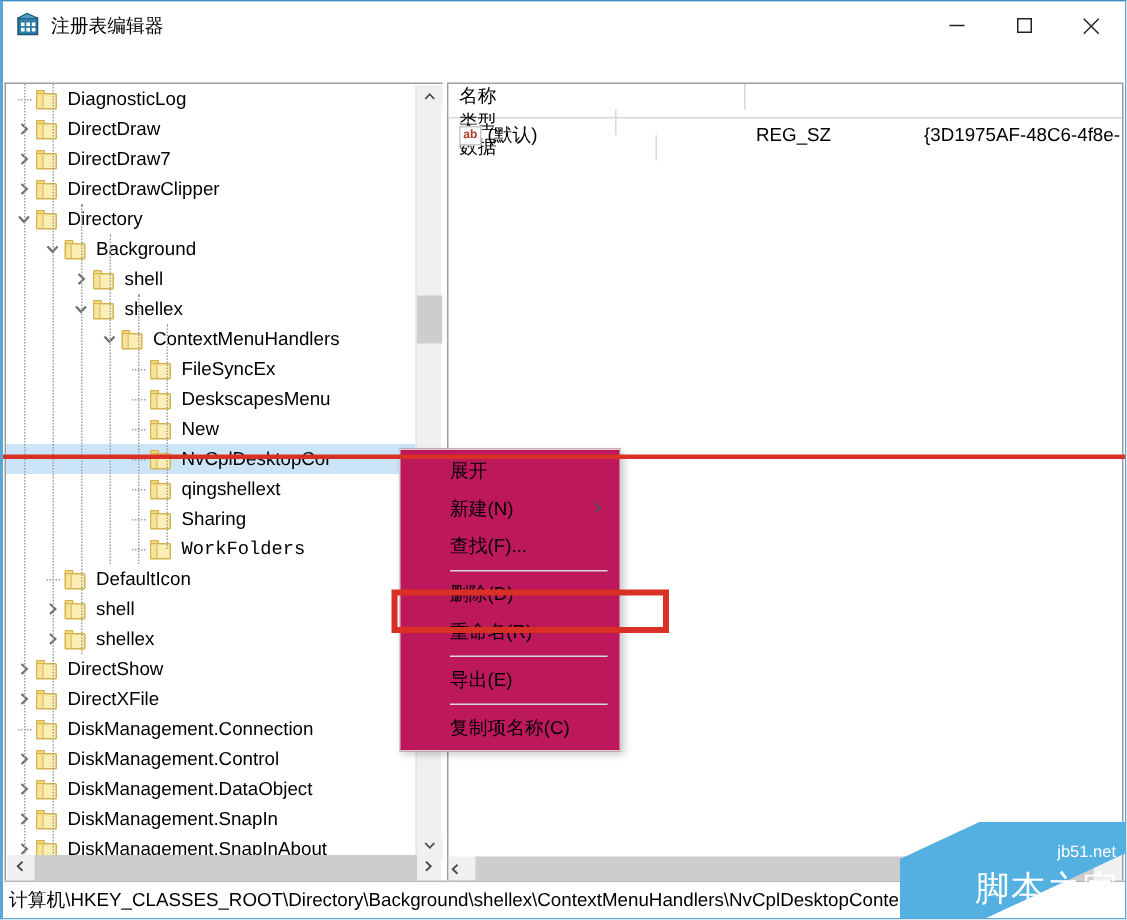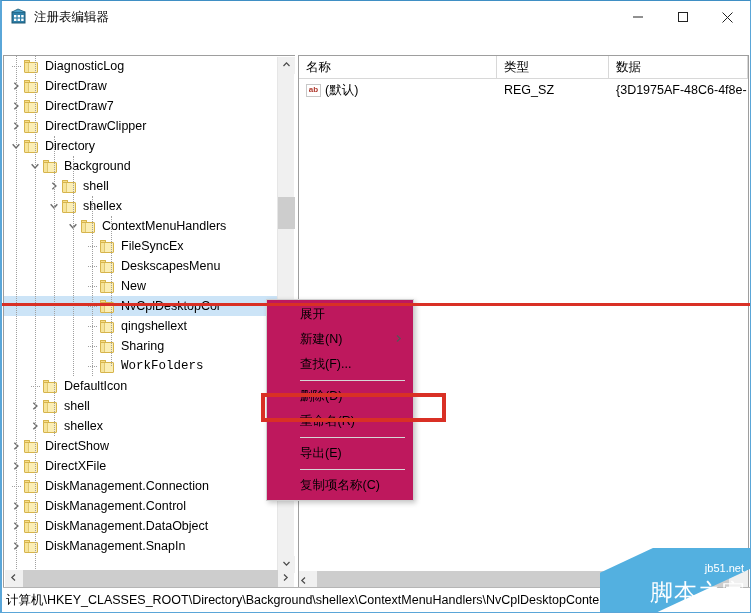--- a/index.html
+++ b/index.html
@@ -186,20 +186,21 @@
     background: #ffffff;
     border: 1px solid #9e9e9e;
     overflow: hidden;
   }
   .list-header {
     position: absolute; left: 0; top: 0;
     width: 449px; height: 23px;
     background: #ffffff;
     border-bottom: 1px solid #d8d8d8;
     display: flex;
+    flex-direction: column;
   }
   .col-head {
     height: 22px;
     display: flex; align-items: center;
     font-size: 12.5px; color: #000;
     padding-left: 7px;
     border-right: 1px solid #d8d8d8;
     white-space: nowrap;
   }
   .list-rows {
@@ -674,20 +675,33 @@
                 <polyline points="3,1.5 6.2,4.5 3,7.5" fill="none" stroke="#6d6d6d" stroke-width="1.3"></polyline>
               </svg>
             </span>
             <span class="folder">
               <span class="tab"></span>
               <span class="body"></span>
               <span class="fold"></span>
             </span>
             <span class="tree-label">DiskManagement.SnapIn</span>
           </div>
+          <div class="tree-row" style="padding-left: 4px;">
+            <span class="twisty">
+              <svg width="10" height="10" viewBox="0 0 9 9">
+                <polyline points="3,1.5 6.2,4.5 3,7.5" fill="none" stroke="#6d6d6d" stroke-width="1.3"></polyline>
+              </svg>
+            </span>
+            <span class="folder">
+              <span class="tab"></span>
+              <span class="body"></span>
+              <span class="fold"></span>
+            </span>
+            <span class="tree-label">DiskManagement.SnapInAbout</span>
+          </div>
           <div class="dotline" style="left: 12px; top: 0px; height: 517px;"></div>
           <div class="dotline" style="left: 31px; top: 0px; height: 517px;"></div>
           <div class="dotline" style="left: 50px; top: 80px; height: 300px;"></div>
           <div class="dotline" style="left: 69px; top: 100px; height: 220px;"></div>
           <div class="dotline" style="left: 88px; top: 140px; height: 180px;"></div>
           <div class="dotline" style="left: 107px; top: 160px; height: 150px;"></div>
         </div>
 
       <div class="vscroll">
         <div class="arrow">

